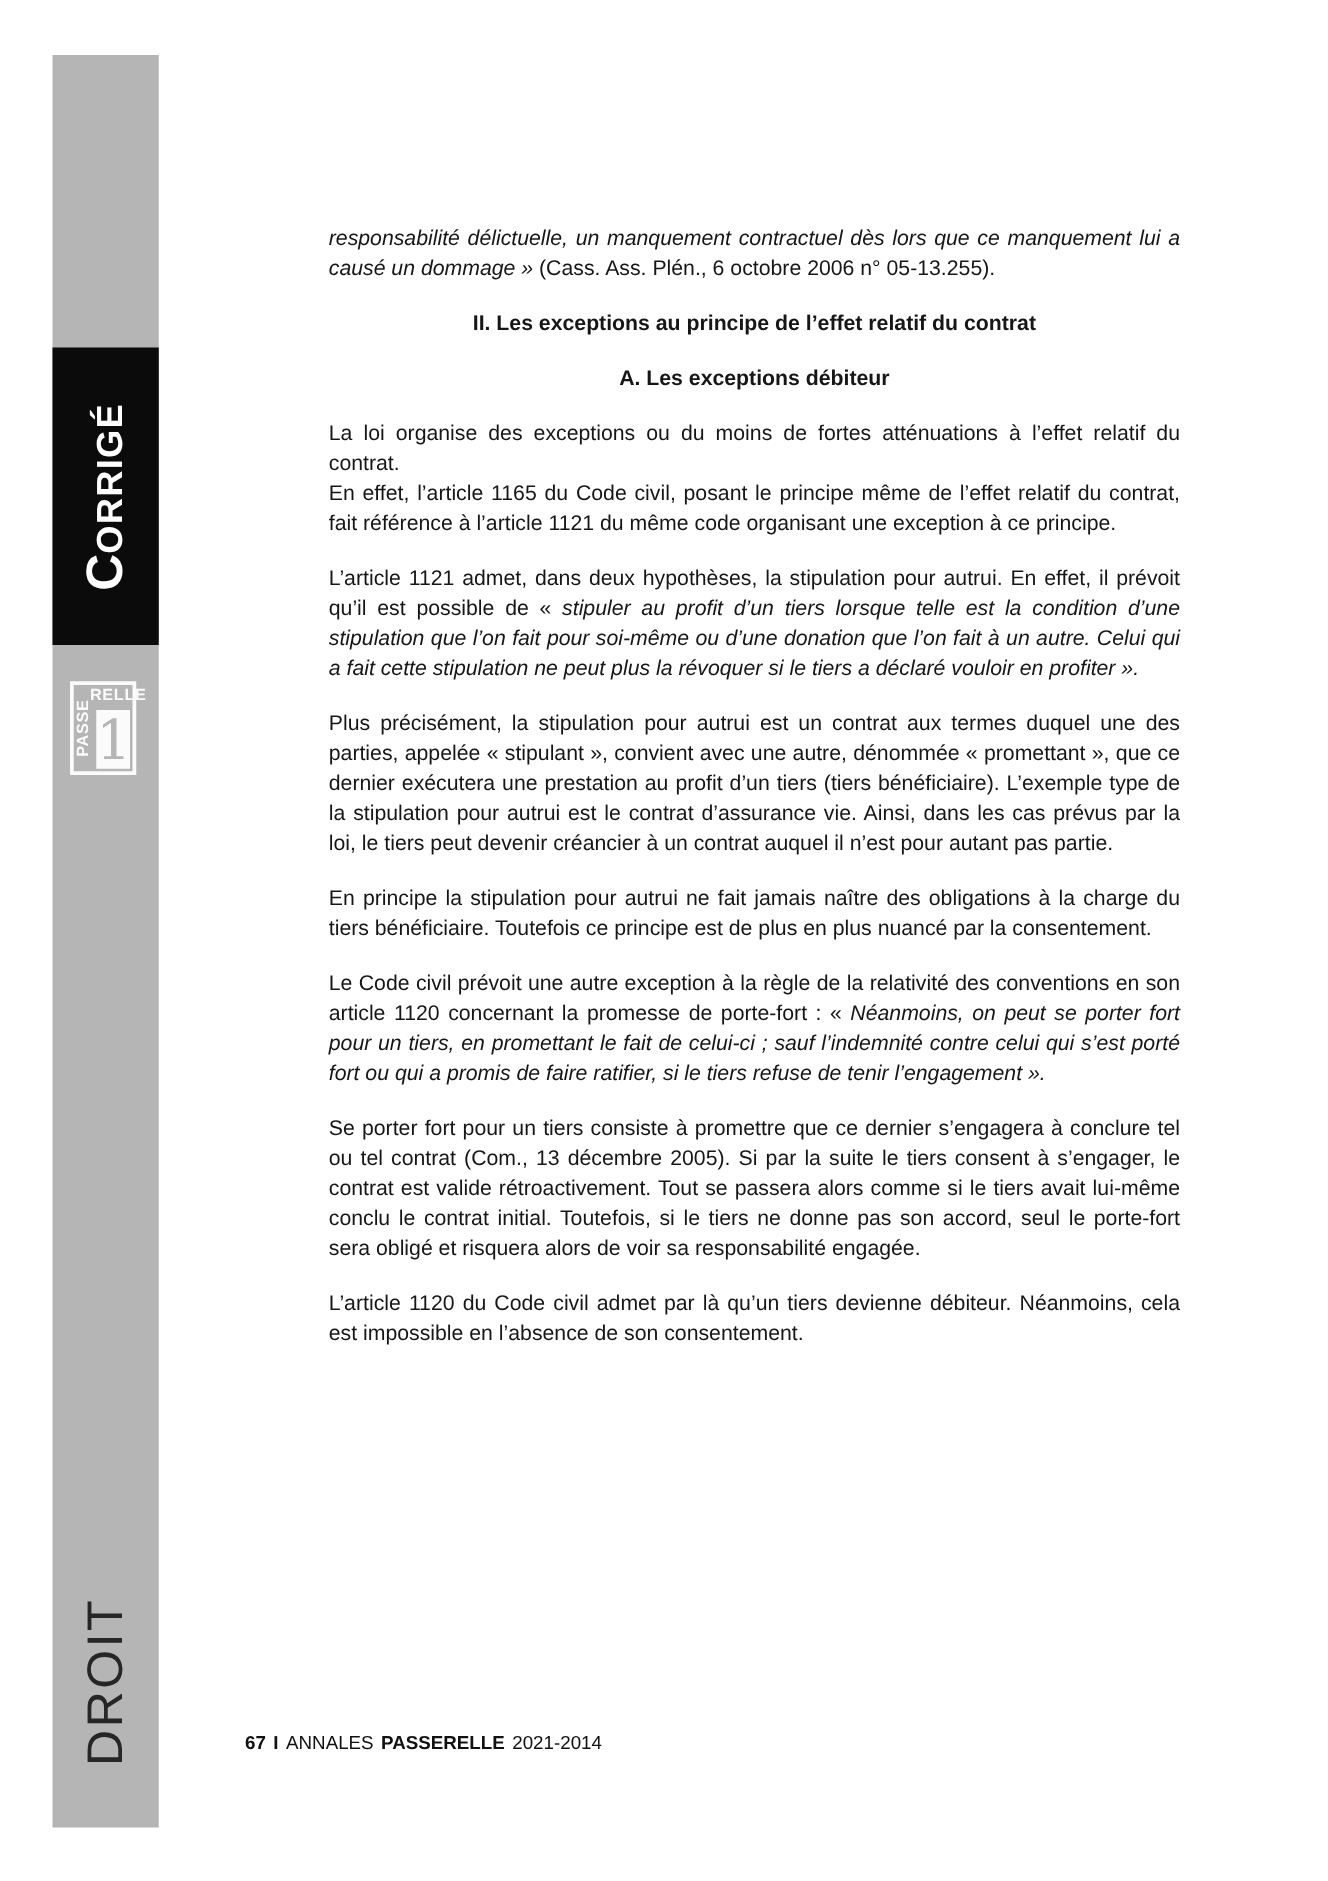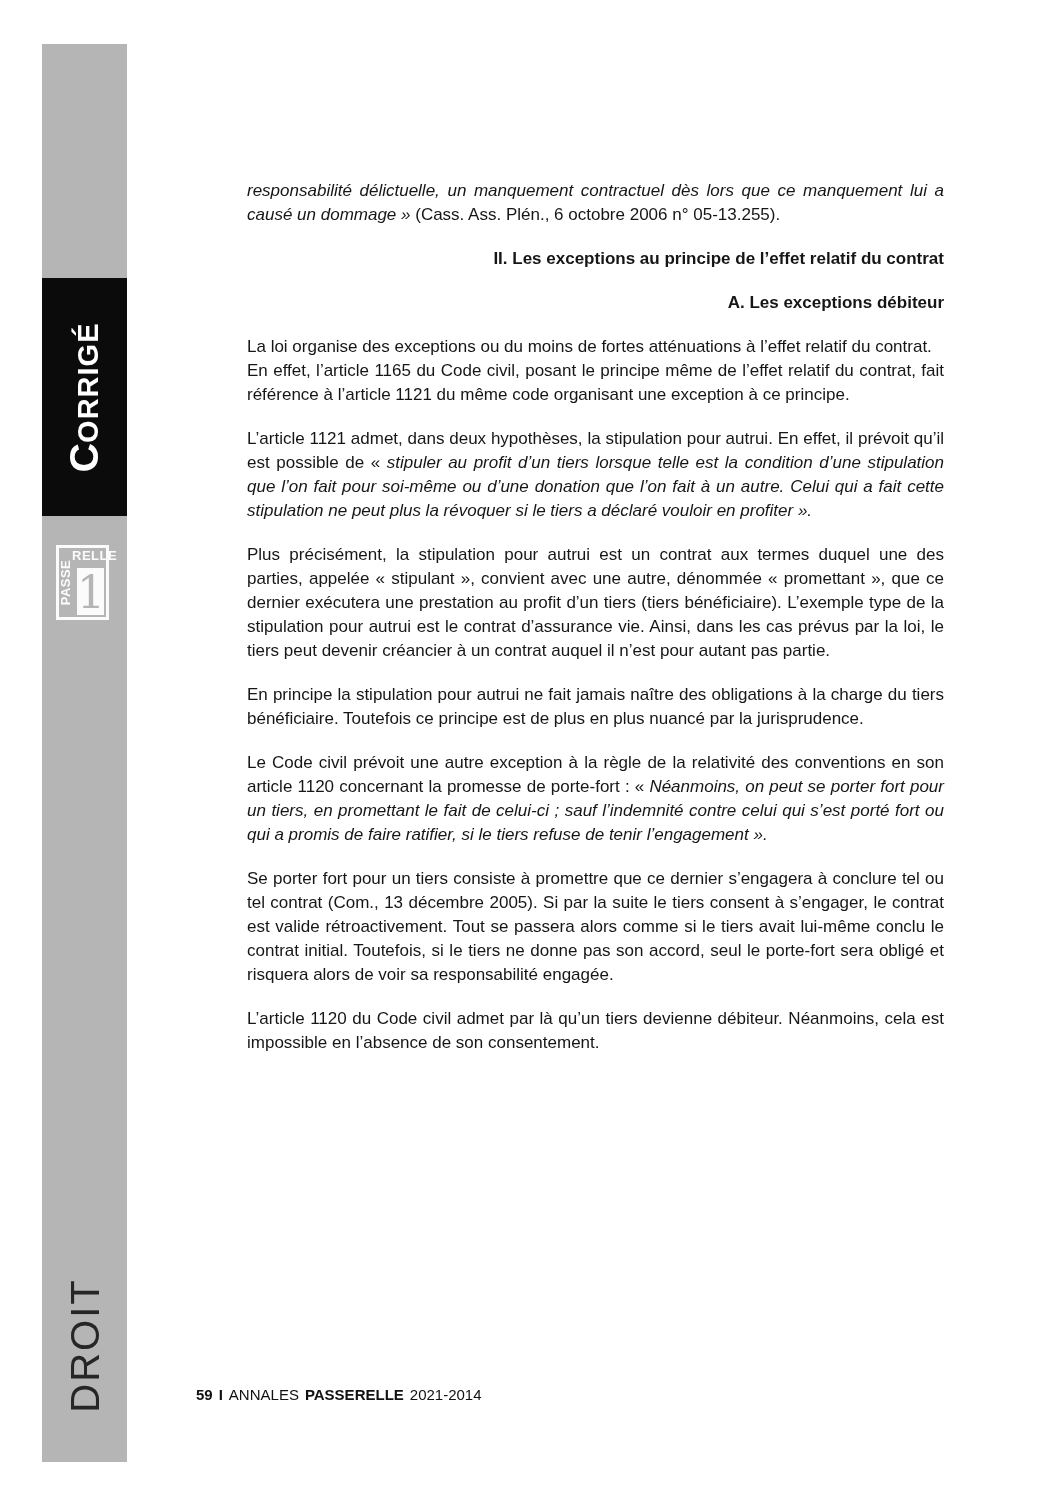--- a/index.html
+++ b/index.html
@@ -87,26 +87,26 @@
 
   
   .content {
     position:absolute; left:247px; top:179px;
     width:697px;
     color:#161616;
     font-size:17px; line-height:24px;
     text-align:justify;
   }
   .content p, .content h2 {
-    margin:0 0 20px 0;
+    margin:0 0 20px 16px;
     white-space:pre-line;
   }
   .content h2 {
     font-size:17px; font-weight:bold;
-    text-align:right;
+    text-align:center;
   }
   .run-italic { font-style:italic; }
   .run-bold { font-weight:bold; }
 
   
   .footer {
     position:absolute; left:196px; top:1386px;
     font-size:15px; line-height:18px;
     color:#111111;
     display:flex; gap:6px; align-items:baseline;
@@ -142,25 +142,25 @@
 </div>
 
 <div class="content" style="color: rgb(22, 22, 22);">
     <p><span class="run-italic">responsabilité délictuelle, un manquement contractuel dès lors que ce manquement lui a causé un dommage » </span><span class="run-regular">(Cass. Ass. Plén., 6 octobre 2006 n° 05-13.255).</span></p>
     <h2><span class="run-bold">II. Les exceptions au principe de l’effet relatif du contrat</span></h2>
     <h2><span class="run-bold">A. Les exceptions débiteur</span></h2>
     <p><span class="run-regular">La loi organise des exceptions ou du moins de fortes atténuations à l’effet relatif du contrat.
 En effet, l’article 1165 du Code civil, posant le principe même de l’effet relatif du contrat, fait référence à l’article 1121 du même code organisant une exception à ce principe.</span></p>
     <p><span class="run-regular">L’article 1121 admet, dans deux hypothèses, la stipulation pour autrui. En effet, il prévoit qu’il est possible de « </span><span class="run-italic">stipuler au profit d’un tiers lorsque telle est la condition d’une stipulation que l’on fait pour soi-même ou d’une donation que l’on fait à un autre. Celui qui a fait cette stipulation ne peut plus la révoquer si le tiers a déclaré vouloir en profiter ».</span></p>
     <p><span class="run-regular">Plus précisément, la stipulation pour autrui est un contrat aux termes duquel une des parties, appelée « stipulant », convient avec une autre, dénommée « promettant », que ce dernier exécutera une prestation au profit d’un tiers (tiers bénéficiaire). L’exemple type de la stipulation pour autrui est le contrat d’assurance vie. Ainsi, dans les cas prévus par la loi, le tiers peut devenir créancier à un contrat auquel il n’est pour autant pas partie.</span></p>
-    <p><span class="run-regular">En principe la stipulation pour autrui ne fait jamais naître des obligations à la charge du tiers bénéficiaire. Toutefois ce principe est de plus en plus nuancé par la jurisprudence.</span></p>
+    <p><span class="run-regular">En principe la stipulation pour autrui ne fait jamais naître des obligations à la charge du tiers bénéficiaire. Toutefois ce principe est de plus en plus nuancé par la consentement.</span></p>
     <p><span class="run-regular">Le Code civil prévoit une autre exception à la règle de la relativité des conventions en son article 1120 concernant la promesse de porte-fort : « </span><span class="run-italic">Néanmoins, on peut se porter fort pour un tiers, en promettant le fait de celui-ci ; sauf l’indemnité contre celui qui s’est porté fort ou qui a promis de faire ratifier, si le tiers refuse de tenir l’engagement ».</span></p>
     <p><span class="run-regular">Se porter fort pour un tiers consiste à promettre que ce dernier s’engagera à conclure tel ou tel contrat (Com., 13 décembre 2005). Si par la suite le tiers consent à s’engager, le contrat est valide rétroactivement. Tout se passera alors comme si le tiers avait lui-même conclu le contrat initial. Toutefois, si le tiers ne donne pas son accord, seul le porte-fort sera obligé et risquera alors de voir sa responsabilité engagée.</span></p>
     <p><span class="run-regular">L’article 1120 du Code civil admet par là qu’un tiers devienne débiteur. Néanmoins, cela est impossible en l’absence de son consentement.</span></p>
   </div>
 
 <div class="footer">
-  <span class="bold">59</span>
+  <span class="bold">67</span>
   <span class="bold">I</span>
   <span>ANNALES</span>
   <span class="bold">PASSERELLE</span>
   <span>2021-2014</span>
 </div>
 
 </body></html>

